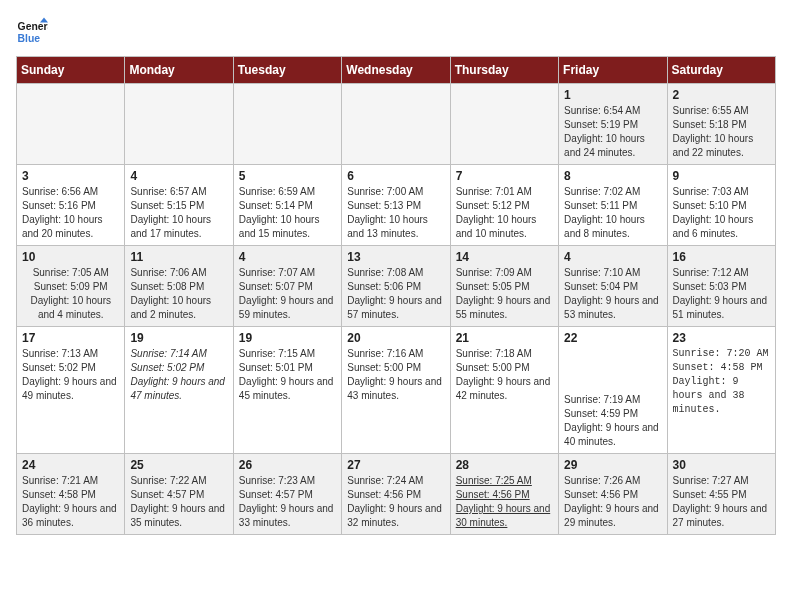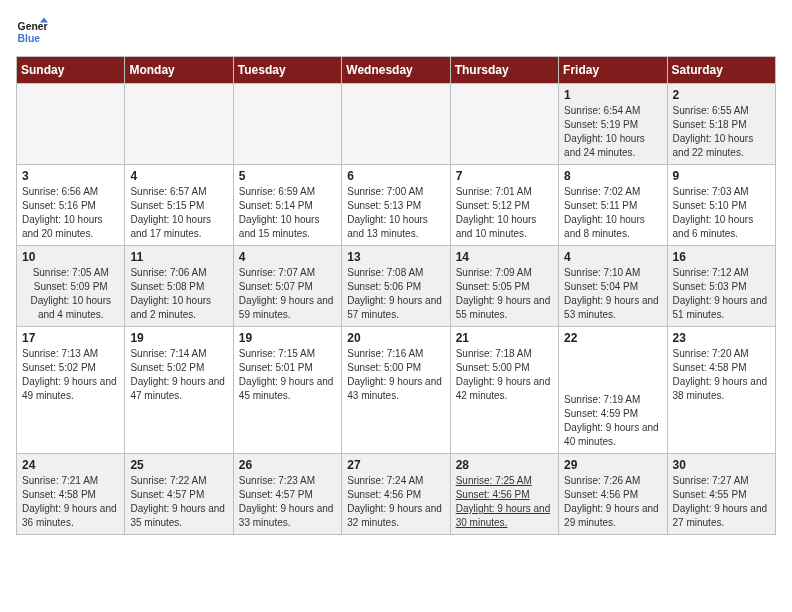--- a/index.html
+++ b/index.html
@@ -220,21 +220,21 @@
       </tr>
       <tr>
         <td>
           <div class="day-num">17</div>
           <div class="day-info" style="white-space: pre-line;">Sunrise: 7:13 AM
 Sunset: 5:02 PM
 Daylight: 9 hours and 49 minutes.</div>
         </td>
         <td>
           <div class="day-num">19</div>
-          <div class="day-info" style="white-space: pre-line;">Sunrise: 7:14 AM
+          <div class="day-info" style="white-space: pre-line; font-style: italic;">Sunrise: 7:14 AM
 Sunset: 5:02 PM
 Daylight: 9 hours and 47 minutes.</div>
         </td>
         <td>
           <div class="day-num">19</div>
           <div class="day-info" style="white-space: pre-line;">Sunrise: 7:15 AM
 Sunset: 5:01 PM
 Daylight: 9 hours and 45 minutes.</div>
         </td>
         <td>
@@ -250,21 +250,21 @@
 Daylight: 9 hours and 42 minutes.</div>
         </td>
         <td>
           <div class="day-num">22</div>
           <div class="day-info" style="white-space: pre-line; margin-top: 48px;">Sunrise: 7:19 AM
 Sunset: 4:59 PM
 Daylight: 9 hours and 40 minutes.</div>
         </td>
         <td>
           <div class="day-num">23</div>
-          <div class="day-info" style="white-space: pre-line;">Sunrise: 7:20 AM
+          <div class="day-info" style="white-space: pre-line; font-family: Liberation Mono, monospace;">Sunrise: 7:20 AM
 Sunset: 4:58 PM
 Daylight: 9 hours and 38 minutes.</div>
         </td>
       </tr>
       <tr>
         <td class="shaded">
           <div class="day-num">24</div>
           <div class="day-info" style="white-space: pre-line;">Sunrise: 7:21 AM
 Sunset: 4:58 PM
 Daylight: 9 hours and 36 minutes.</div>

